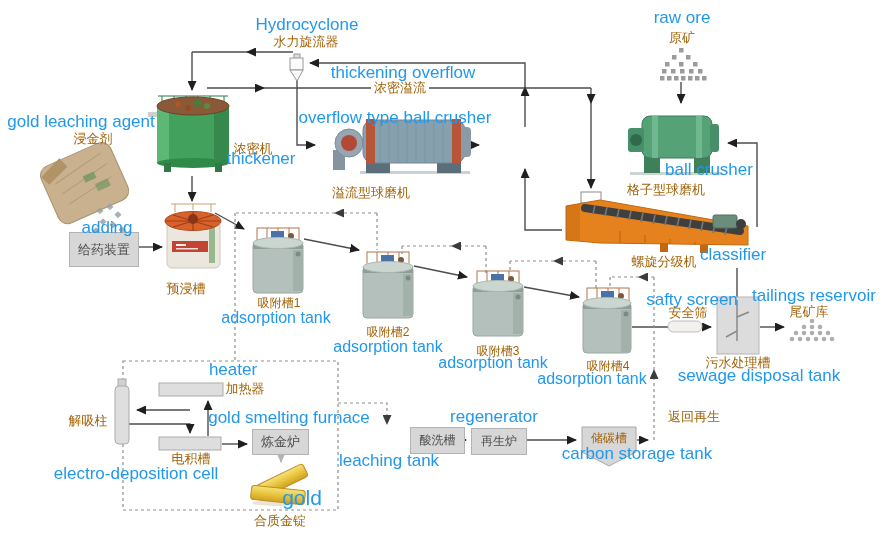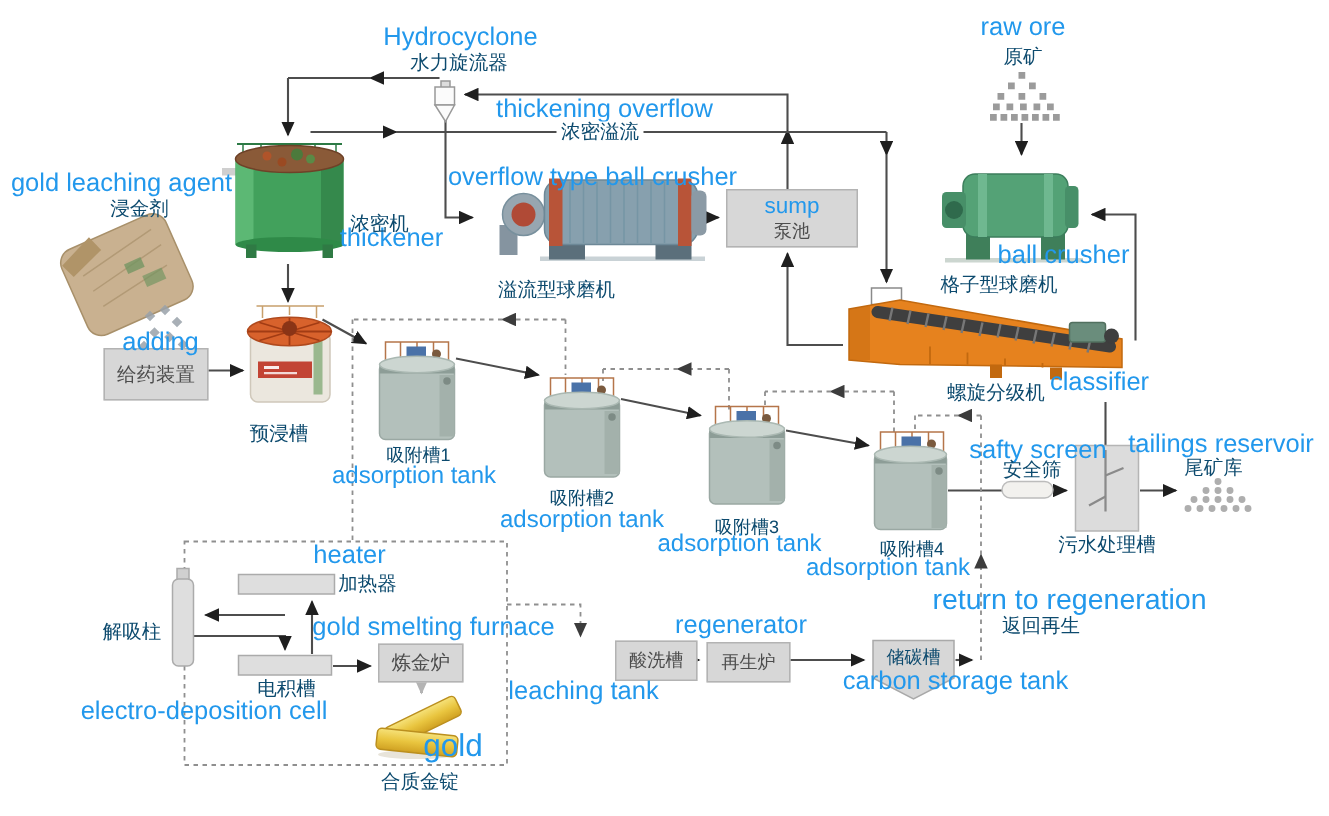--- a/index.html
+++ b/index.html
@@ -1,21 +1,21 @@
 <!DOCTYPE html>
 <html><head>
 <meta charset="utf-8">
 <style>
   html,body{margin:0;padding:0;background:#fff;}
   .canvas{position:relative;width:886px;height:544px;background:#fff;overflow:hidden;
           font-family:"Liberation Sans", sans-serif;}
   .canvas svg.wires{position:absolute;left:0;top:0;}
   .lbl{position:absolute;transform:translateX(-50%);white-space:nowrap;line-height:1.05;text-align:center;}
   .en{color:#2298ec;}
-  .zh{color:#0c4a6e;}
+  .zh{color:#a16207;}
   .gbox{position:absolute;background:#d7d7d7;border:1px solid #b3b3b3;display:flex;
         flex-direction:column;align-items:center;justify-content:center;color:#4d4d4d;}
   .onwhite{background:#fff;padding:0 3px;}
 </style>
 </head>
 <body>
 
 <div class="canvas">
 
   <svg class="wires" width="886" height="544" viewBox="0 0 886 544">
@@ -296,24 +296,20 @@
       <g transform="rotate(6 278 495)">
         <rect x="251" y="488" width="54" height="14" rx="3" fill="url(#goldg)" stroke="#bb8f1e" stroke-width="1"></rect>
       </g>
     </g>
   </svg>
 
   <div class="gbox" style="left:69px;top:232px;width:68px;height:33px;font-size:13px;">
     <span>给药装置</span>
   </div>
 
-  <div class="gbox" style="left:484px;top:126px;width:86px;height:37px;">
-    <span class="en" style="font-size:15px;">sump</span>
-    <span style="font-size:12px;">泵池</span>
-  </div>
 
   <div class="gbox" style="left:252px;top:429px;width:55px;height:24px;font-size:13px;">
     <span>炼金炉</span>
   </div>
 
   <div class="gbox" style="left:362px;top:427px;width:53px;height:25px;font-size:12px;margin-left:48px;">
     <span>酸洗槽</span>
   </div>
 
   <div class="gbox" style="left:471px;top:428px;width:54px;height:25px;font-size:12px;">
@@ -362,22 +358,22 @@
   <div class="lbl en" style="left:733px;top:246px;font-size:17px;">classifier</div>
   <div class="lbl zh" style="left:664px;top:255px;font-size:13px;">螺旋分级机</div>
 
   <div class="lbl en" style="left:692px;top:291px;font-size:17px;">safty screen</div>
   <div class="lbl zh" style="left:688px;top:306px;font-size:13px;">安全筛</div>
 
   <div class="lbl en" style="left:814px;top:287px;font-size:17px;">tailings reservoir</div>
   <div class="lbl zh" style="left:809px;top:305px;font-size:13px;">尾矿库</div>
 
   <div class="lbl zh" style="left:738px;top:356px;font-size:13px;text-align:right;">污水处理槽</div>
-
-  <div class="lbl en" style="left:713px;top:391px;font-size:19px;">return to regeneration</div>
+  <div class="lbl en" style="left:759px;top:367px;font-size:17px;">sewage disposal tank</div>
+
   <div class="lbl zh" style="left:694px;top:410px;font-size:13px;">返回再生</div>
 
   <div class="lbl en" style="left:233px;top:361px;font-size:17px;">heater</div>
   <div class="lbl zh" style="left:245px;top:382px;font-size:13px;">加热器</div>
 
   <div class="lbl zh" style="left:88px;top:414px;font-size:13px;">解吸柱</div>
 
   <div class="lbl en" style="left:289px;top:409px;font-size:17px;">gold smelting furnace</div>
 
   <div class="lbl zh" style="left:191px;top:452px;font-size:13px;">电积槽</div>

